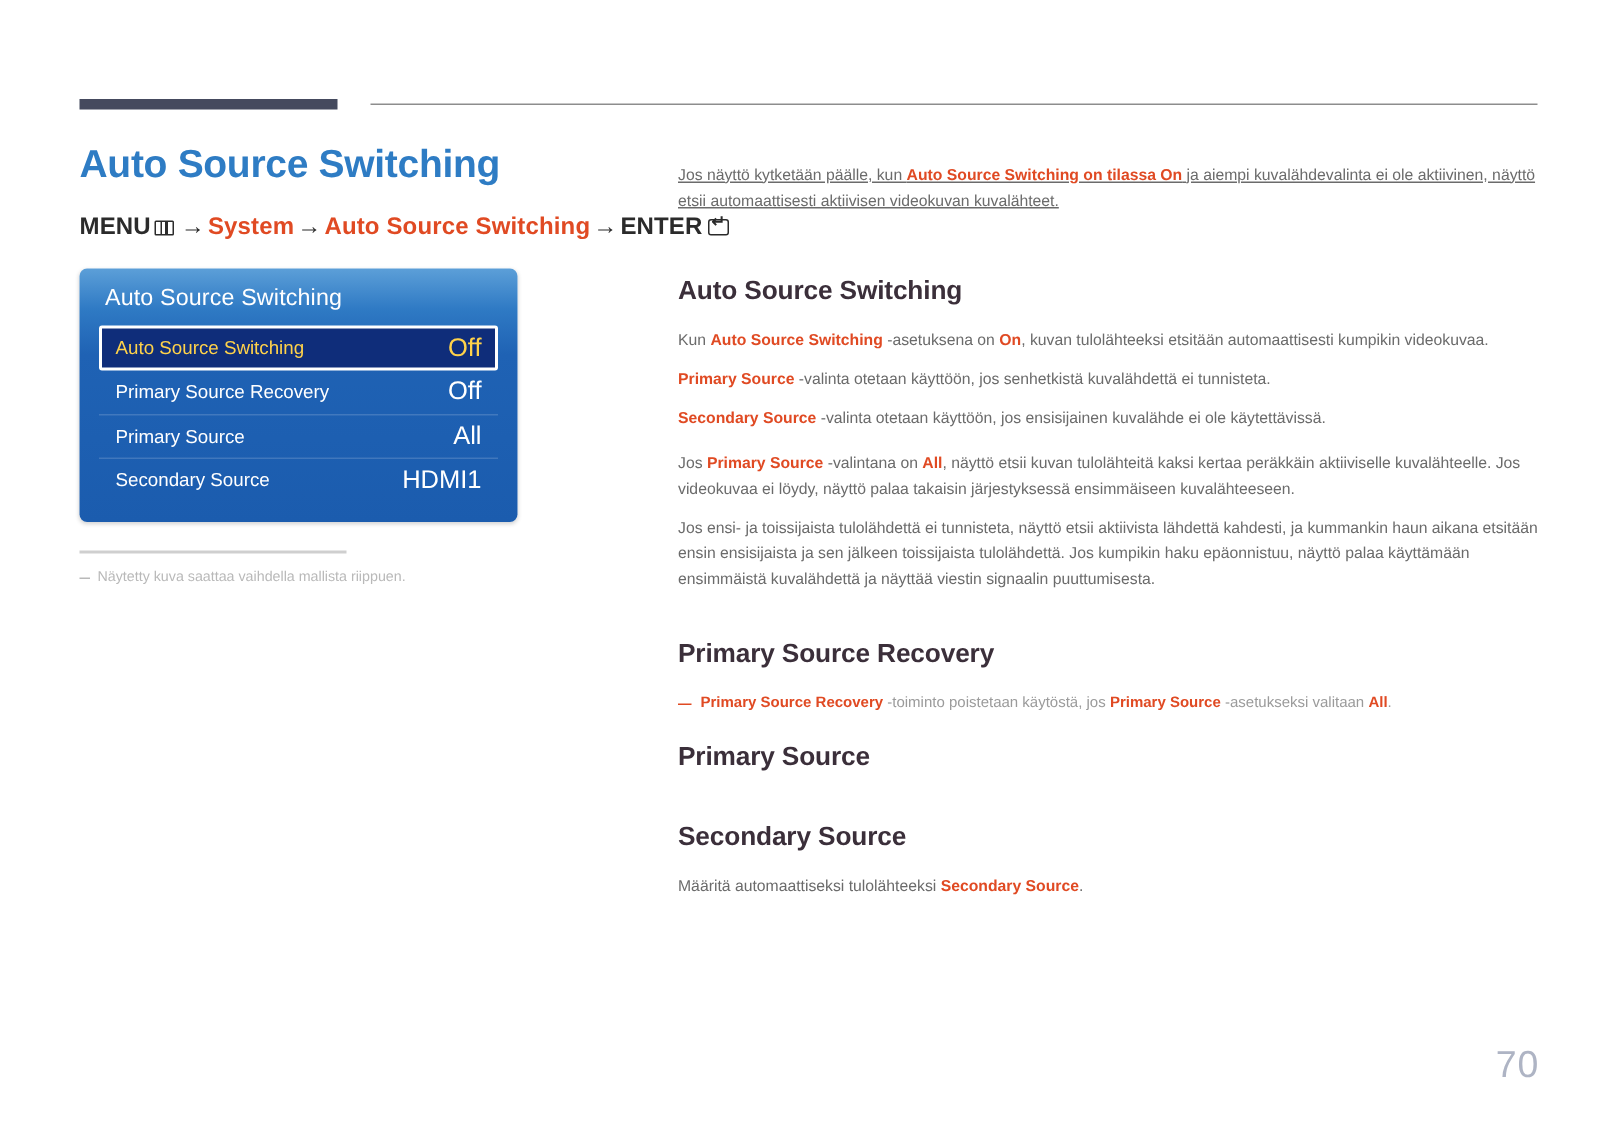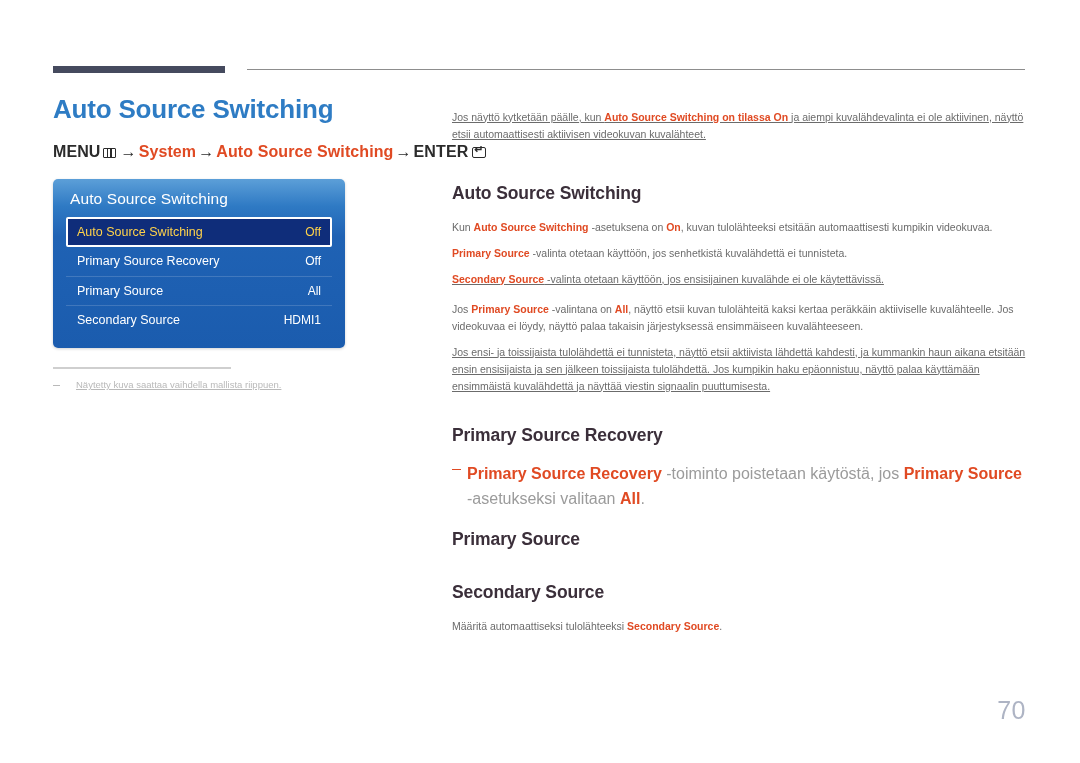--- a/index.html
+++ b/index.html
@@ -142,36 +142,35 @@
   .osd-row:first-child { border-top: none; }
   .osd-row.selected {
     background: #0f2d7a;
     border: 2px solid #ffffff;
     border-radius: 2px;
     color: #ffd24a;
     height: 30px;
     padding: 0 9px;
   }
   .osd-row.selected + .osd-row { border-top: none; }
-  .osd-row .osd-value { font-size: 12px; }
+  .osd-row .osd-value { font-size: 17px; }
 
   
   .note-rule {
     width: 178px;
     height: 2px;
     background: #cfcfcf;
     margin: 19px 0 9px 0;
   }
   .footnote {
     font-size: 9.5px;
     color: #b9b9b9;
     line-height: 1.4;
     display: flex;
-    gap: 16px;
-    text-decoration: underline;
+    gap: 5px;
   }
   .footnote .dash {
     display: inline-block;
     width: 7px;
     height: 1px;
     background: #b9b9b9;
     margin-top: 7px;
     flex: none;
   }
 
@@ -195,25 +194,25 @@
     color: #3b2f3a;
     letter-spacing: -0.1px;
     margin: 0 0 15px 0;
   }
   .body-p {
     font-size: 10.5px;
     line-height: 1.62;
     color: #6b6b6b;
     margin: 0 0 9px 0;
   }
-  .body-p.block { margin-bottom: 13px; text-decoration: underline; }
+  .body-p.block { margin-bottom: 13px; }
   .gap-lg { height: 17px; }
   .accent { color: #e04a23; font-weight: bold; }
   .note-line {
-    font-size: 16px;
+    font-size: 10px;
     line-height: 1.62;
     color: #9b9b9b;
     display: flex;
     gap: 6px;
     margin-top: 4px;
   }
   .note-line .dash {
     display: inline-block;
     width: 9px;
     height: 1.5px;

